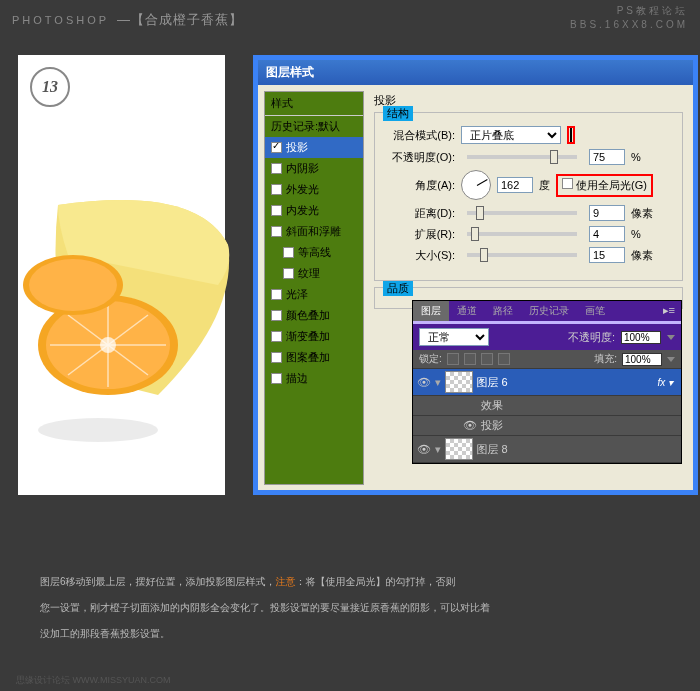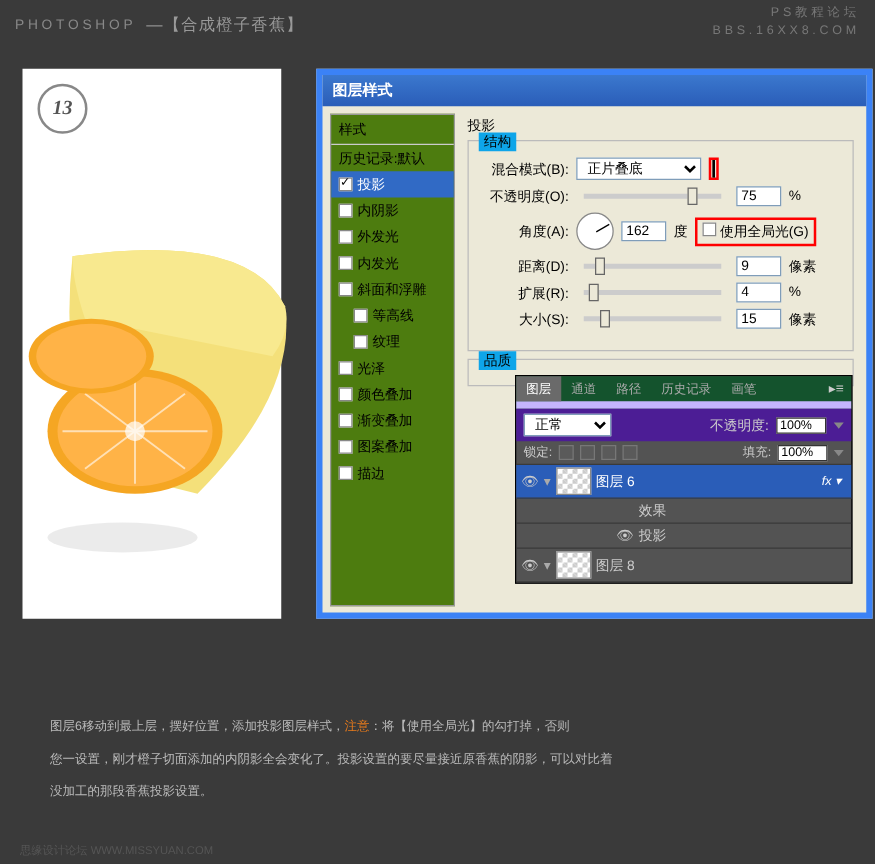--- a/index.html
+++ b/index.html
@@ -30,36 +30,36 @@
 .row-label{width:70px;text-align:right}
 .select{border:1px solid #7f9db9;background:#fff;padding:1px 4px;font-size:11px;height:18px;width:100px}
 .swatch{width:38px;height:18px;background:#7a5230;border:1px solid #000}
 .red-box{border:2px solid red;padding:1px}
 .slider{flex:1;height:4px;background:#ccc;position:relative;margin:0 6px;max-width:110px}
 .slider-thumb{position:absolute;width:8px;height:14px;background:#ece9d8;border:1px solid #666;top:-5px}
 .num-input{width:36px;border:1px solid #7f9db9;padding:1px 3px;font-size:11px;text-align:left;background:#fff}
 .angle-dial{width:30px;height:30px;border:1px solid #888;border-radius:50%;background:#fff;position:relative}
 .angle-dial::after{content:"";position:absolute;width:12px;height:1px;background:#000;left:15px;top:14px;transform-origin:left;transform:rotate(-30deg)}
 .layers-panel{position:absolute;right:0;top:260px;width:270px;background:#535353;border:1px solid #000;font-size:11px;color:#ccc}
-.layers-tabs{display:flex;background:#14532d;border-bottom:6px solid #c4b5fd}
+.layers-tabs{display:flex;background:#4c1d95;border-bottom:3px solid #c4b5fd}
 .layers-tab{padding:3px 8px;font-size:10px;color:#aaa;cursor:pointer}
 .layers-tab.active{background:#6a6a6a;color:#fff}
 .layers-tab-menu{margin-left:auto;padding:3px 6px}
 .layers-controls{padding:4px 6px;display:flex;align-items:center;gap:6px;background:#4c1d95}
 .layers-controls .select{width:70px;background:#fff;color:#000}
 .mini-input{width:40px;background:#fff;border:1px solid #333;color:#000;font-size:10px;padding:0 2px}
 .lock-row{padding:2px 6px;display:flex;align-items:center;gap:5px;font-size:10px;border-bottom:1px solid #3a3a3a}
 .lock-icon{width:12px;height:12px;border:1px solid #777;background:#5a5a5a}
 .layer-row{display:flex;align-items:center;padding:2px 4px;border-bottom:1px solid #3a3a3a;gap:4px}
 .layer-row.selected{background:#2a5db8;color:#fff}
 .eye{width:14px;text-align:center;color:#ccc}
 .layer-thumb{width:28px;height:22px;background:#fff;border:1px solid #888;background-image:linear-gradient(45deg,#ccc 25%,transparent 25%,transparent 75%,#ccc 75%),linear-gradient(45deg,#ccc 25%,transparent 25%,transparent 75%,#ccc 75%);background-size:8px 8px;background-position:0 0,4px 4px}
 .layer-name{font-size:11px}
 .fx{margin-left:auto;font-style:italic;font-size:10px;padding-right:4px}
-.sub-row{padding-left:80px}
+.sub-row{padding-left:50px}
 .footer{margin:19px 40px 0;color:#bbb;font-size:10px;line-height:26px}
 .footer .hl{color:#e87b1c}
 .watermark{position:absolute;bottom:4px;left:16px;width:100%;text-align:left;color:#555;font-size:9px}
 .tri{width:0;height:0;border-left:4px solid transparent;border-right:4px solid transparent;border-top:5px solid #888;display:inline-block}
 </style>
 </head>
 <body>
 
 <div class="header">
   <span>PHOTOSHOP</span>

